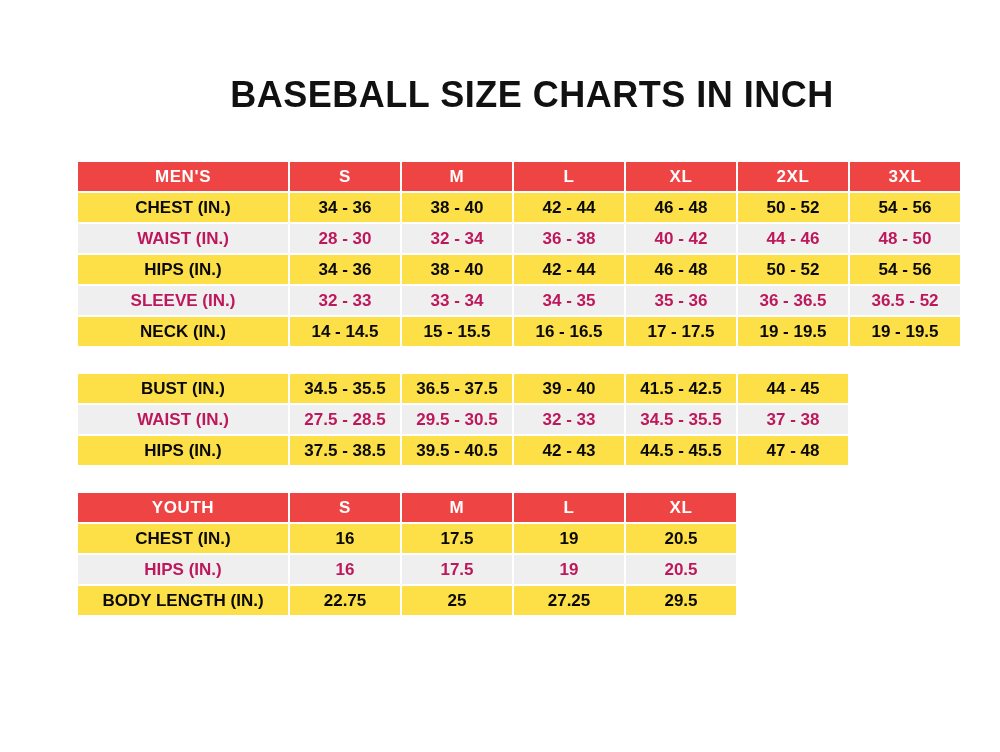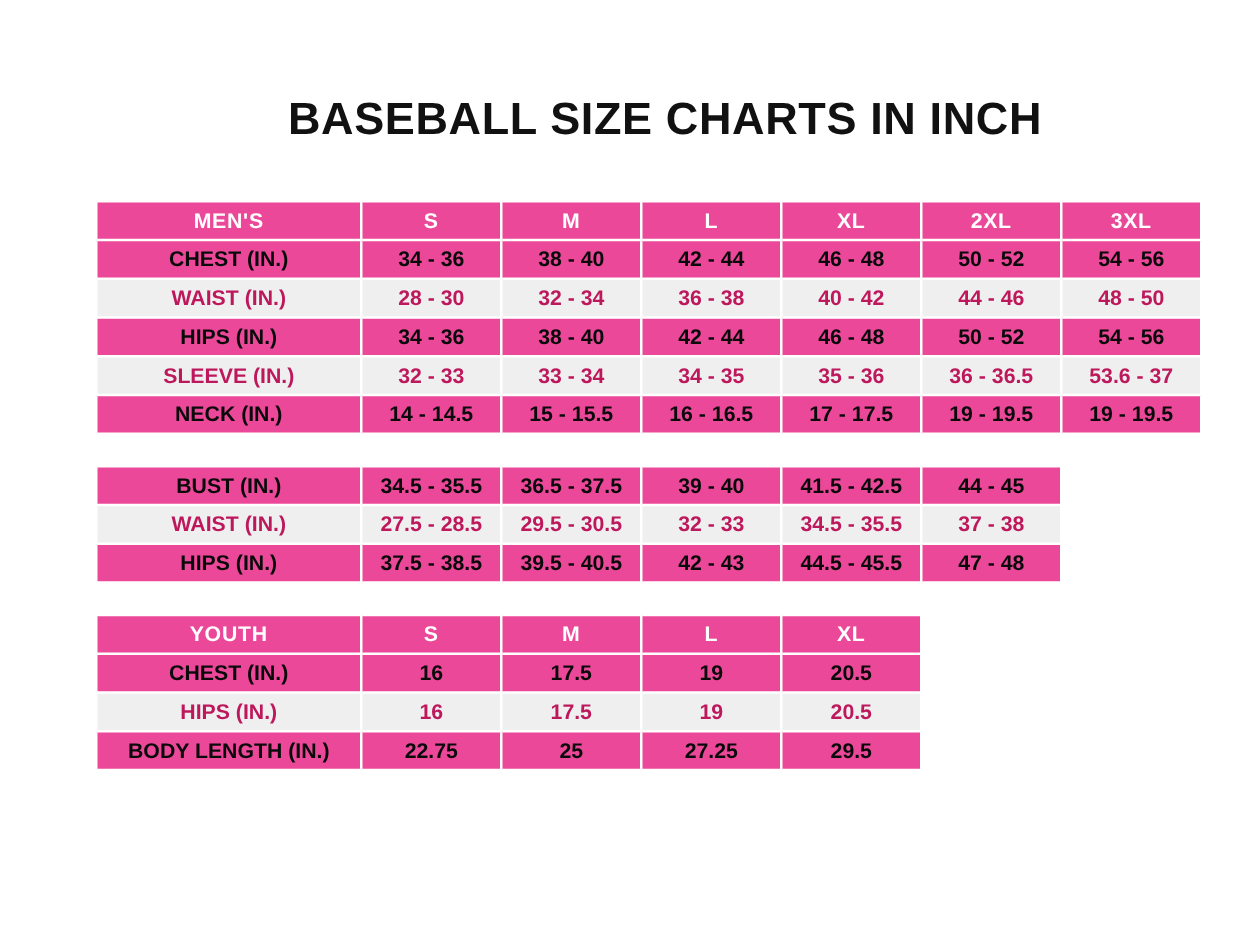--- a/index.html
+++ b/index.html
@@ -45,31 +45,31 @@
     border: 2px solid #ffffff;
     text-align: center;
     font-size: 17px;
     font-weight: bold;
     height: 31px;
     padding: 0 4px;
     box-sizing: border-box;
     white-space: nowrap;
   }
   .hdr-row td {
-    background: #ec4899;
+    background: #ef4444;
     color: #ffffff;
     font-size: 17px;
     font-weight: bold;
     letter-spacing: 0.6px;
   }
   .hdr-row td.rowlabel {
     text-align: center;
   }
   .row-white td {
-    background: #ec4899;
+    background: #fde047;
     color: #0a0a0a;
   }
   .row-grey td {
     background: #efefef;
     color: #be185d;
   }
   .rowlabel {
     text-align: center !important;
   }
   
@@ -138,21 +138,21 @@
           <td>50 - 52</td>
           <td>54 - 56</td>
         </tr>
         <tr class="row-grey">
           <td class="rowlabel">SLEEVE (IN.)</td>
           <td>32 - 33</td>
           <td>33 - 34</td>
           <td>34 - 35</td>
           <td>35 - 36</td>
           <td>36 - 36.5</td>
-          <td>53.6 - 37</td>
+          <td>36.5 - 52</td>
         </tr>
         <tr class="row-white">
           <td class="rowlabel">NECK (IN.)</td>
           <td>14 - 14.5</td>
           <td>15 - 15.5</td>
           <td>16 - 16.5</td>
           <td>17 - 17.5</td>
           <td>19 - 19.5</td>
           <td>19 - 19.5</td>
         </tr>

